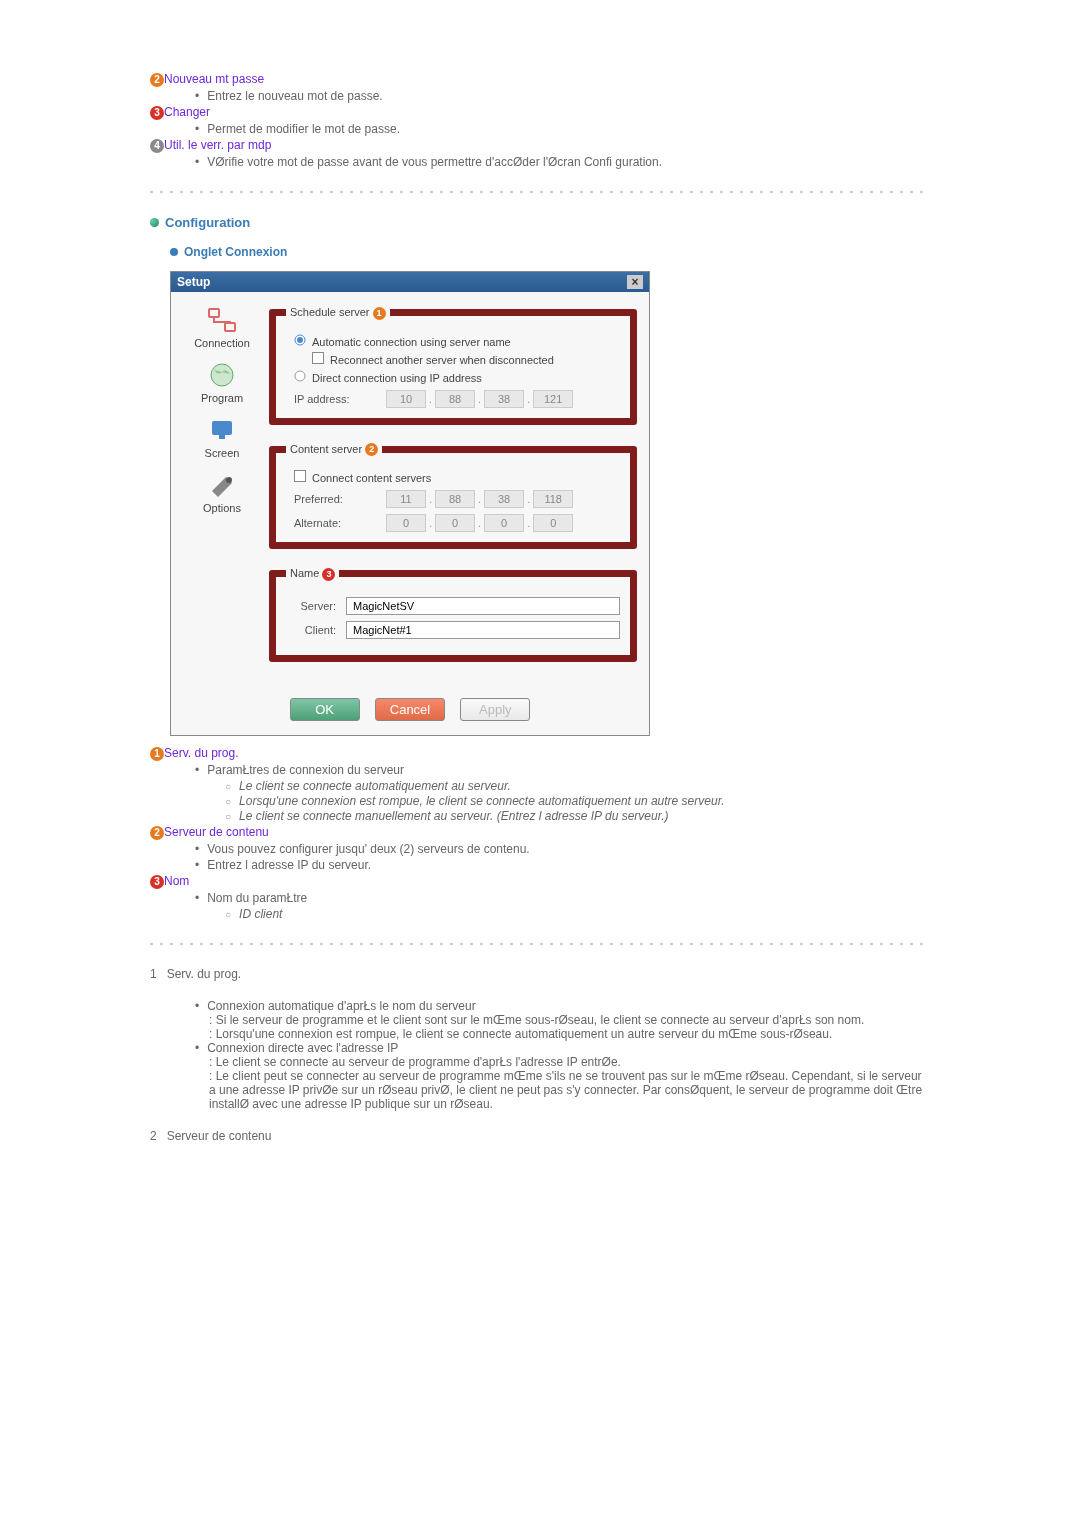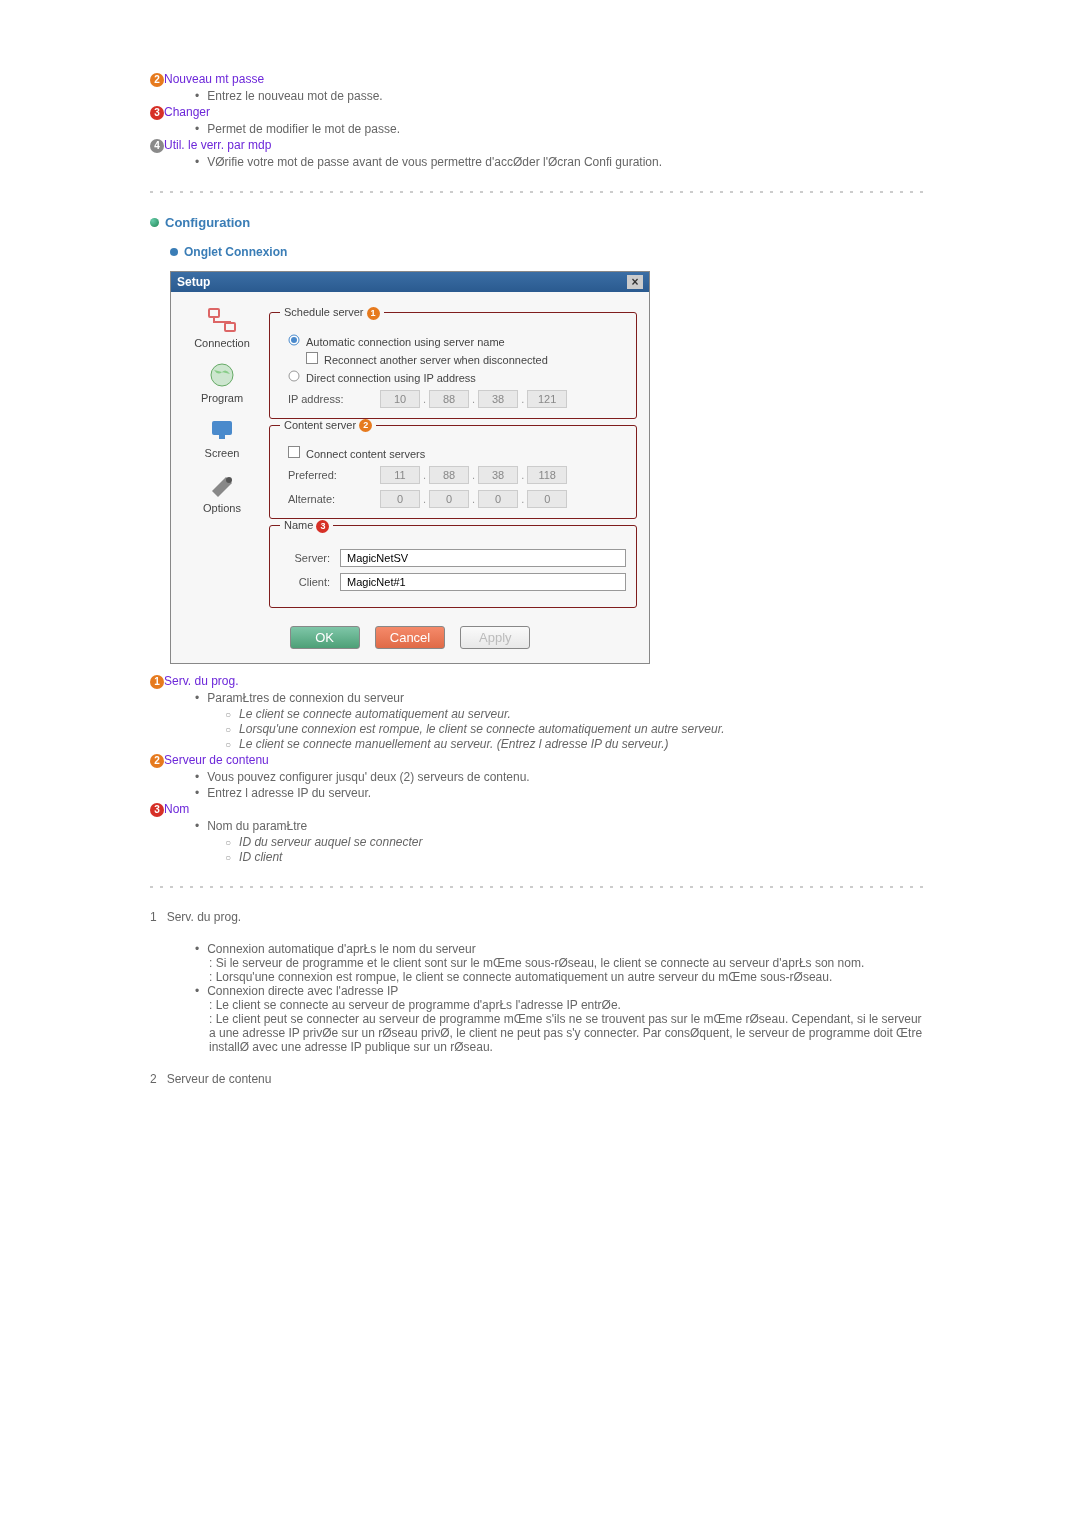--- a/index.html
+++ b/index.html
@@ -101,23 +101,23 @@
     }
     .side-item { text-align: center; }
     .side-icon {
       width: 32px; height: 28px;
       margin: 0 auto 3px;
       display: flex; align-items:center; justify-content:center;
       font-size: 20px;
     }
     .main-area { flex: 1; padding-left: 8px; }
     fieldset {
-      border: 1px solid #7f1d1d;
+      border: 7px solid #7f1d1d;
       padding: 10px 10px;
-      margin-bottom: 0;
+      margin-bottom: 18px;
       font-size: 11px;
       color: #444;
       border-radius: 3px;
     }
     legend { padding: 0 4px; color: #444; }
     .legend-badge {
       display: inline-block;
       width: 13px; height: 13px;
       border-radius: 50%;
       color: #fff;
@@ -310,21 +310,20 @@
     <div class="item-row"><span class="num-badge badge-orange">1</span><span class="item-label">Serv. du prog.</span></div>
     <div class="sub-bullet">ParamŁtres de connexion du serveur</div>
     <div class="sub-sub">Le client se connecte automatiquement au serveur.</div>
     <div class="sub-sub">Lorsqu'une connexion est rompue, le client se connecte automatiquement   un autre serveur.</div>
     <div class="sub-sub">Le client se connecte manuellement au serveur. (Entrez l adresse IP du serveur.)</div>
     <div class="item-row"><span class="num-badge badge-orange">2</span><span class="item-label">Serveur de contenu</span></div>
     <div class="sub-bullet">Vous pouvez configurer jusqu'  deux (2) serveurs de contenu.</div>
     <div class="sub-bullet">Entrez l adresse IP du serveur.</div>
     <div class="item-row"><span class="num-badge badge-red">3</span><span class="item-label">Nom</span></div>
     <div class="sub-bullet">Nom du paramŁtre</div>
-    <div class="sub-sub">ID du serveur auquel se connecter</div>
     <div class="sub-sub">ID client</div>
   </div>
 
 <div class="divider"></div>
 
 <div id="num-section">
     <div class="num-line" style="margin-top: 18px; margin-bottom: 18px;">1 &nbsp; Serv. du prog.</div>
     <div class="sub2">Connexion automatique d'aprŁs le nom du serveur</div>
     <div class="continuation">: Si le serveur de programme et le client sont sur le mŒme sous-rØseau, le client se connecte au serveur d'aprŁs son nom.</div>
     <div class="continuation">: Lorsqu'une connexion est rompue, le client se connecte automatiquement   un autre serveur du mŒme sous-rØseau.</div>

